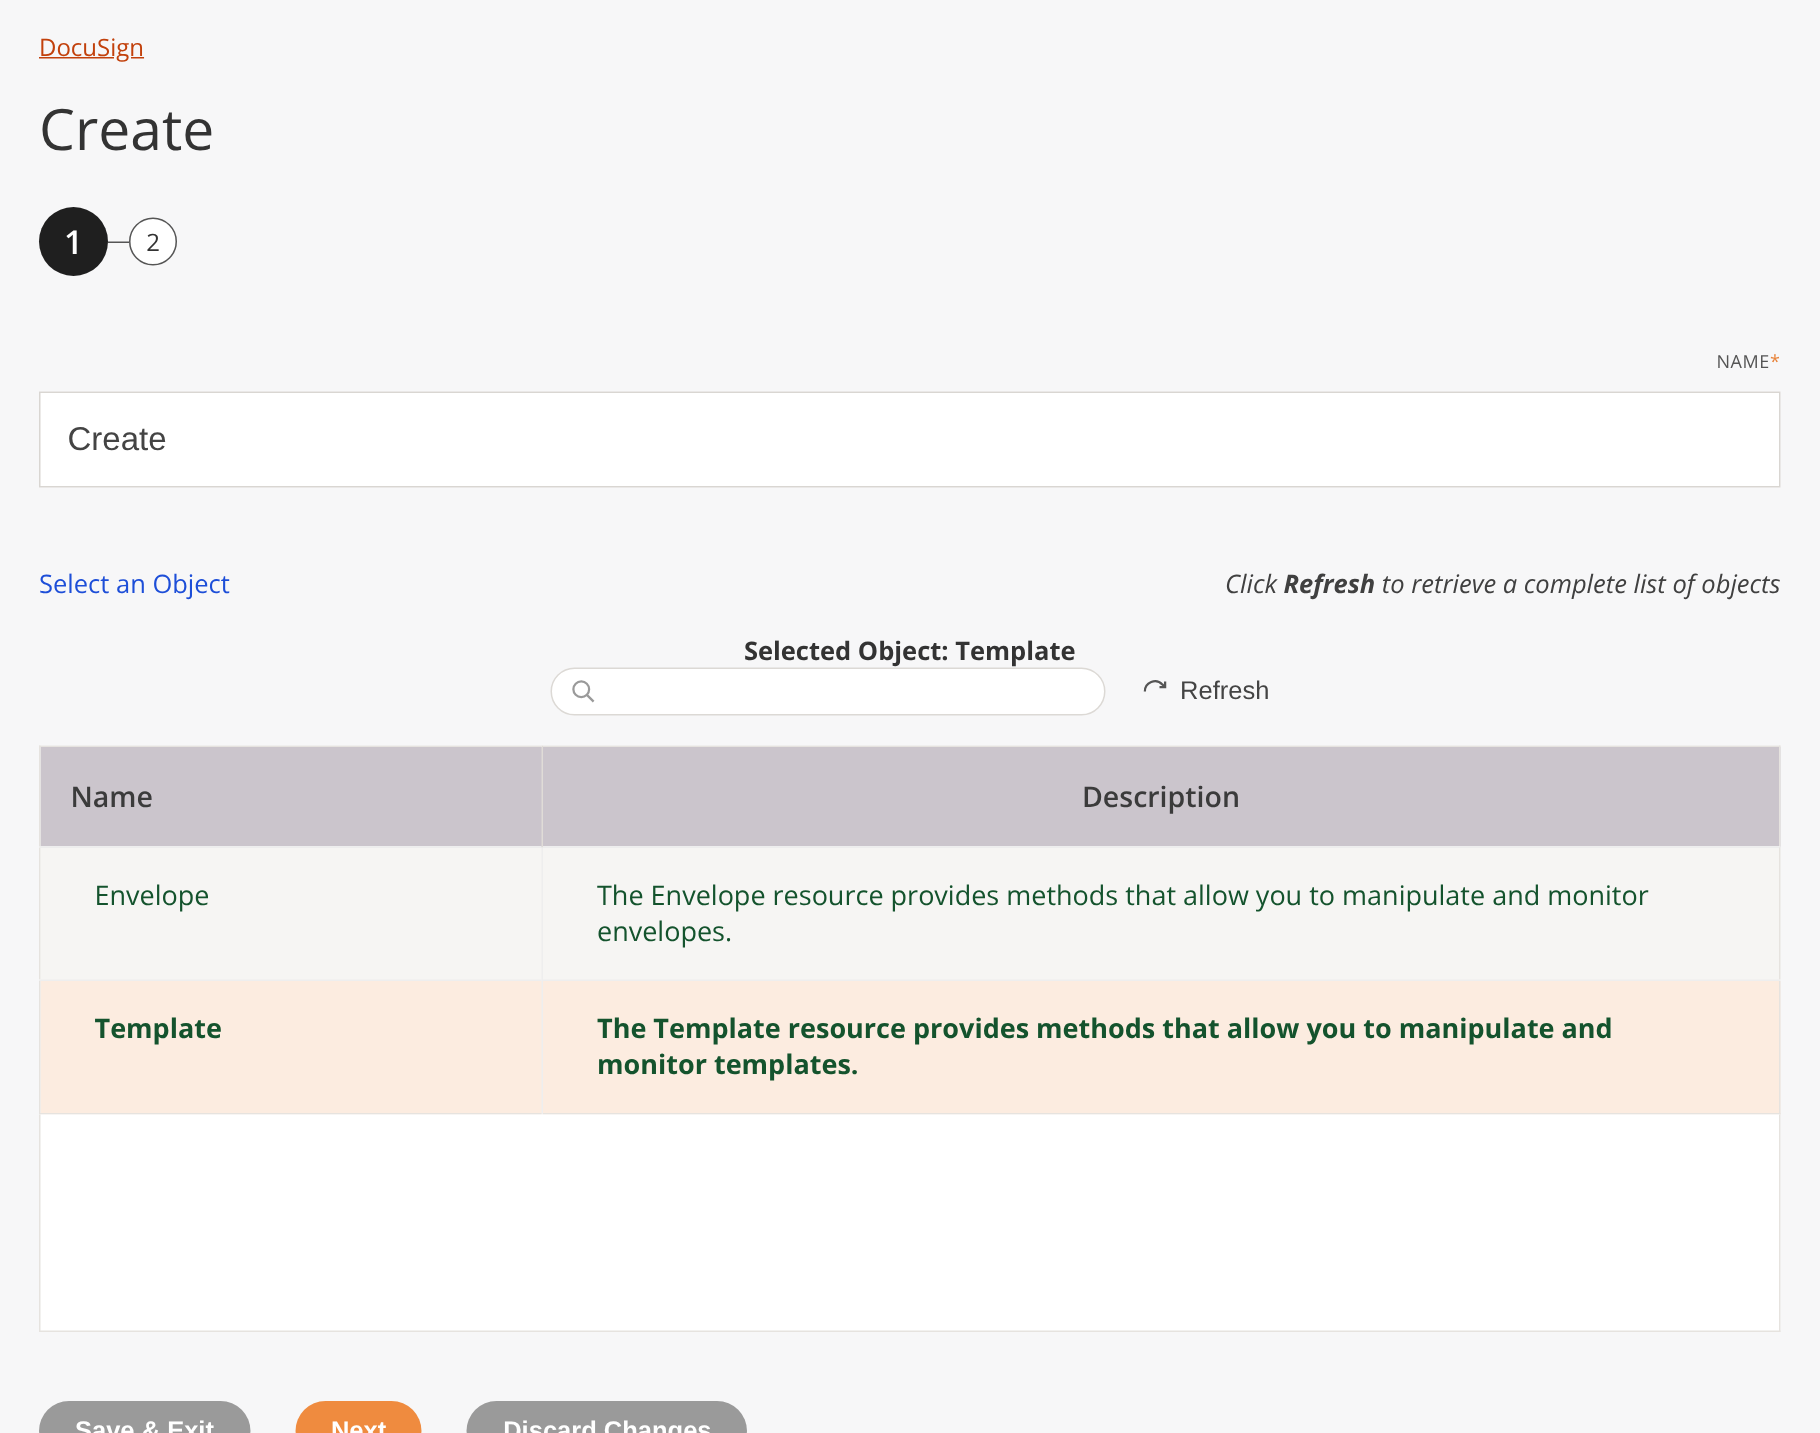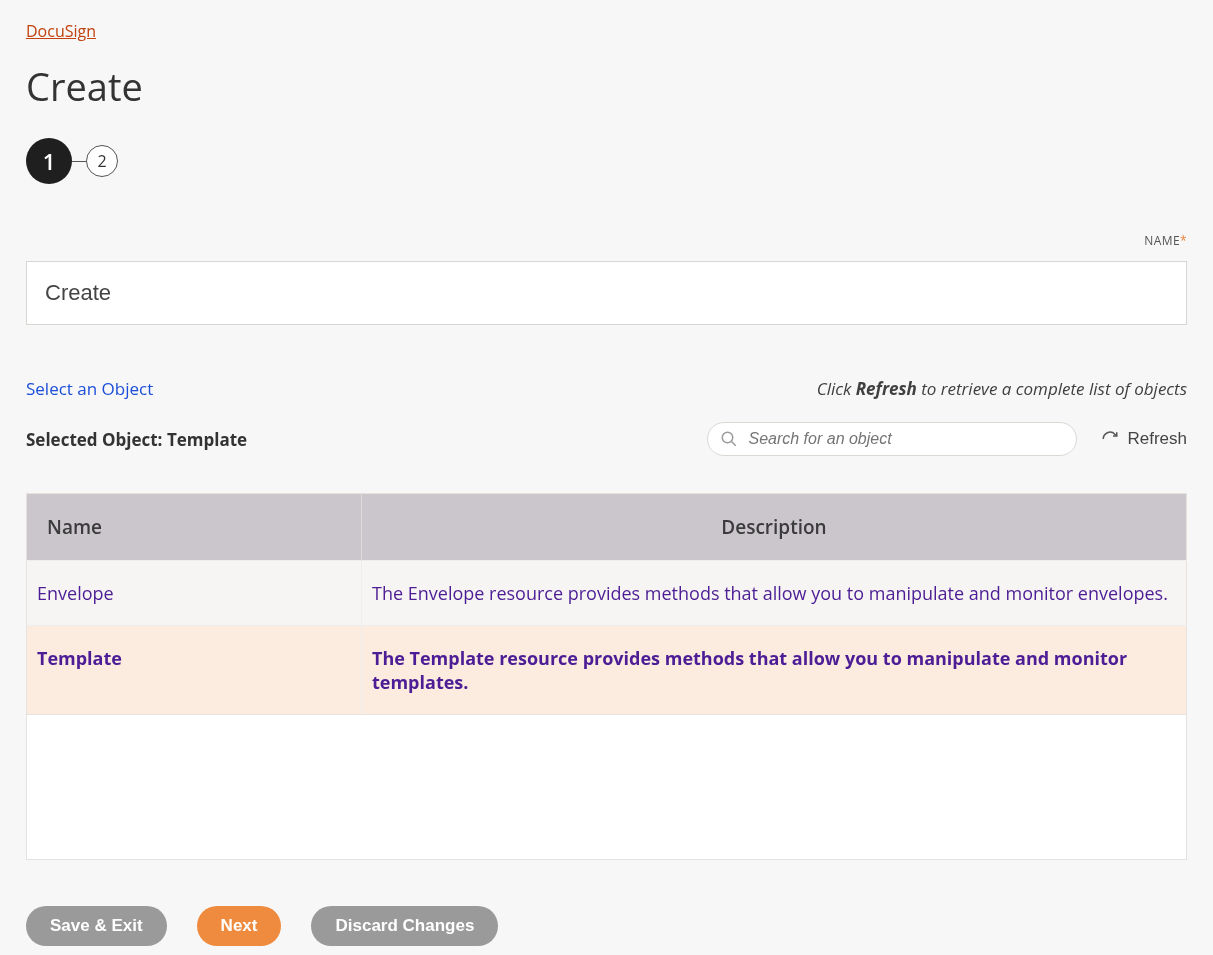--- a/index.html
+++ b/index.html
@@ -51,21 +51,21 @@
     outline:none;
   }
   .select-row {
     display:flex; justify-content:space-between; align-items:flex-end;
     margin-top:52px;
   }
   .hint { font-style:italic; color:#404040; font-size:17px; }
   .hint b { font-weight:700; font-style:italic; }
   .row2 {
     display:flex; justify-content:space-between; align-items:center;
-    margin-top:22px; margin-bottom:37px;
+    margin-top:22px; margin-bottom:20px;flex-direction:column;
   }
   .selected-label { font-size:17px; font-weight:700; color:#333; }
   .search-refresh { display:flex; align-items:center; gap:24px; }
   .search-box {
     display:flex; align-items:center;
     border:1px solid #dcd9d5; border-radius:999px;
     background:#fff; padding:6px 16px 6px 12px; width:370px;
   }
   .search-box svg { flex:0 0 auto; }
   .search-box input {
@@ -83,22 +83,22 @@
     border:1px solid #e6e3df; background:#fff;
   }
   table.obj th {
     background:#cbc5cc; text-align:left;
     font-size:19px; font-weight:600; color:#3b3b3b;
     padding:20px 20px;
     border-right:1px solid #e0dcd7;
   }
   table.obj th:last-child{border-right:none;text-align:center;}
   table.obj td {
-    font-size:18px; color:#4c1d95;
-    padding:20px 10px; vertical-align:top;
+    font-size:18px; color:#14532d;
+    padding:20px 36px; vertical-align:top;
     border-top:1px solid #eee;
     border-right:1px solid #eee;
   }
   table.obj td:last-child{border-right:none;}
   table.obj col.name-col { width:335px; }
   tr.row-normal td { background:#f6f5f3; }
   tr.row-selected td { background:#fcece0; font-weight:700; }
   .table-pad {
     background:#fff; border:1px solid #e6e3df; border-top:none;
     height:145px;
@@ -142,21 +142,20 @@
 <div class="row2">
   <div class="selected-label">
     <span>Selected Object: </span><span>Template</span>
   </div>
   <div class="search-refresh">
     <div class="search-box">
       <svg width="18" height="18" viewBox="0 0 24 24" fill="none" stroke="#9a9a9a" stroke-width="2">
           <circle cx="10" cy="10" r="7"></circle>
           <line x1="21" y1="21" x2="15" y2="15"></line>
         </svg>
-      <input type="text" placeholder="Search for an object" style="">
     </div>
     <button class="refresh-btn">
       <svg width="18" height="18" viewBox="0 0 24 24" fill="none" stroke="#555" stroke-width="2">
           <path d="M3 12a9 9 0 0 1 15.5-6.3L21 8"></path>
           <polyline points="21 3 21 8 16 8"></polyline>
         </svg>
       <span>Refresh</span>
     </button>
   </div>
 </div>

